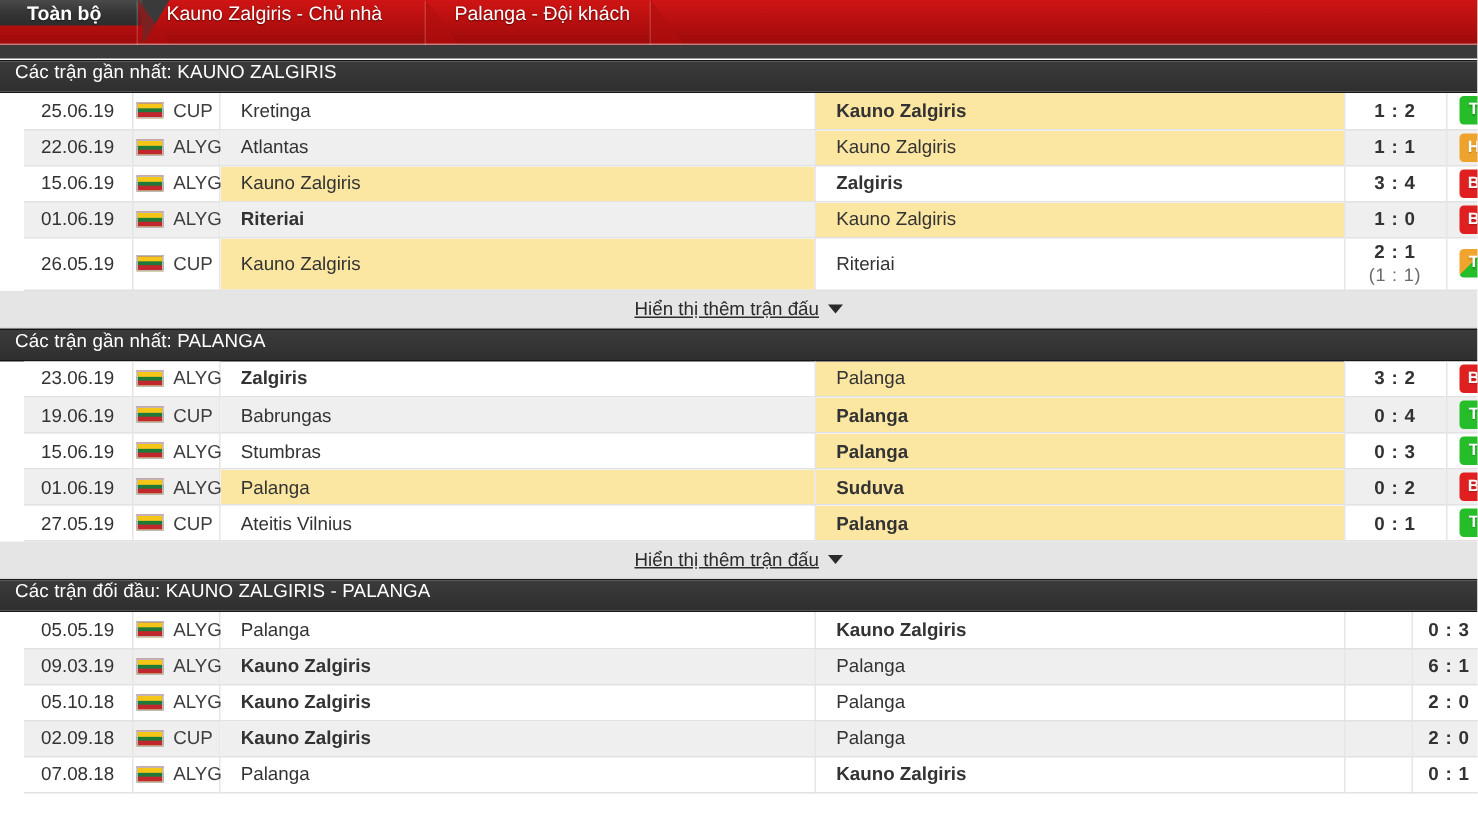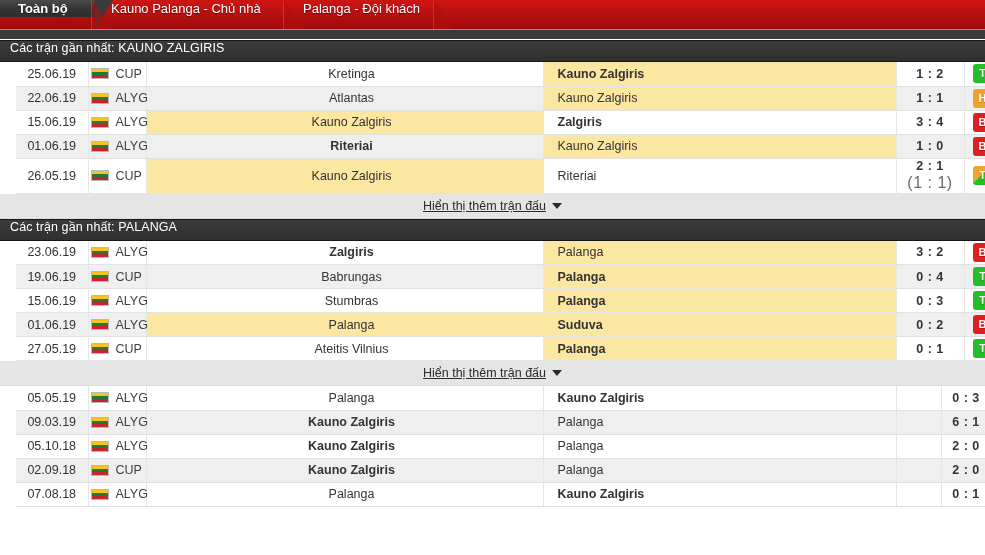--- a/index.html
+++ b/index.html
@@ -110,21 +110,21 @@
     border-right: 1px solid #e6e6e6;
     vertical-align: middle;
     height: 24px;
     background: #ffffff;
   }
   tr.odd td { background: #efefef; }
   tr.tall td { height: 35px; }
 
   td.c-date  { width: 72px;  text-align: center; color: #3f3f3f; padding: 0 2px; }
   td.c-comp  { width: 58px;  text-align: right; padding-left: 2px; white-space: nowrap; }
-  td.c-home  { width: 397px; padding-left: 14px; overflow: hidden; text-overflow: ellipsis; white-space: nowrap; text-align: center; }
+  td.c-home  { width: 397px; padding-left: 14px; overflow: hidden; text-overflow: ellipsis; white-space: nowrap; }
   td.c-away  { width: 353px; padding-left: 14px; overflow: hidden; text-overflow: ellipsis; white-space: nowrap; }
   td.c-score { width: 68px;  text-align: center; font-weight: bold; font-size: 13px; color: #2a2a2a; letter-spacing: .5px; padding: 0 4px; }
   td.c-badge { width: 37px;  text-align: center; border-right: none; padding: 0; }
 
   
   td.c-away-h2h  { width: 353px; padding-left: 14px; }
   td.c-score-h2h { width: 60px; text-align: center; font-weight: bold; font-size: 13px; color: #2a2a2a; letter-spacing: .5px; border-right: none; padding-right: 10px;}
   td.c-spacer-h2h{ width: 45px; border-right: 1px solid #e6e6e6; }
 
   .hl { background: #fbe6a2 !important; }
@@ -136,21 +136,21 @@
     display: inline-block;
     border: 1px solid #b9b9b9;
     background: linear-gradient(180deg,
         #f5c518 0%, #f5c518 33.3%,
         #1f7a3a 33.3%, #1f7a3a 66.6%,
         #c1272d 66.6%, #c1272d 100%);
     flex: 0 0 auto;
   }
   .comp-txt { color: #3f3f3f; font-size: 12.5px; }
 
-  .score-sub { display: block; font-weight: normal; font-size: 16px; color: #6a6a6a; letter-spacing: .5px; margin-top: 1px; }
+  .score-sub { display: block; font-weight: normal; font-size: 12px; color: #6a6a6a; letter-spacing: .5px; margin-top: 1px; }
 
   .badge {
     display: inline-block;
     width: 19px; height: 19px;
     line-height: 19px;
     border-radius: 3px;
     color: #ffffff;
     font-size: 11px;
     font-weight: bold;
     text-align: center;
@@ -196,21 +196,21 @@
 <div class="tabbar">
   <div class="tabbar-base"></div>
   <div id="tabs-host">
       <div class="tab active" style="left: 0px; width: 95px;">
         <span>Toàn bộ</span>
       </div>
       <div class="tab-sep" style="left: 91px;">
         <i></i>
       </div>
       <div class="tab" style="left: 95px; width: 192px;">
-        <span>Kauno Palanga - Chủ nhà</span>
+        <span>Kauno Zalgiris - Chủ nhà</span>
       </div>
       <div class="tab-sep" style="left: 283px;">
         <i></i>
       </div>
       <div class="tab" style="left: 287px; width: 150px;">
         <span>Palanga - Đội khách</span>
       </div>
       <div class="tab-sep" style="left: 433px;">
         <i></i>
       </div>
@@ -369,20 +369,23 @@
           <td class="c-badge"><span class="badge T">T</span></td>
         </tr>
       </tbody>
     </table>
     <div class="showmore-row">
       <span class="showmore">
         <span>Hiển thị thêm trận đấu</span>
         <span class="caret"></span>
       </span>
     </div>
+    <div class="sect-head">
+      <span>Các trận đối đầu: KAUNO ZALGIRIS - PALANGA</span>
+    </div>
     <table class="matches">
       <tbody>
         <tr class="">
           <td class="c-date">05.05.19</td>
           <td class="c-comp">
             <div class="comp-wrap">
               <span class="flag"></span>
               <span class="comp-txt">ALYG</span>
             </div>
           </td>

